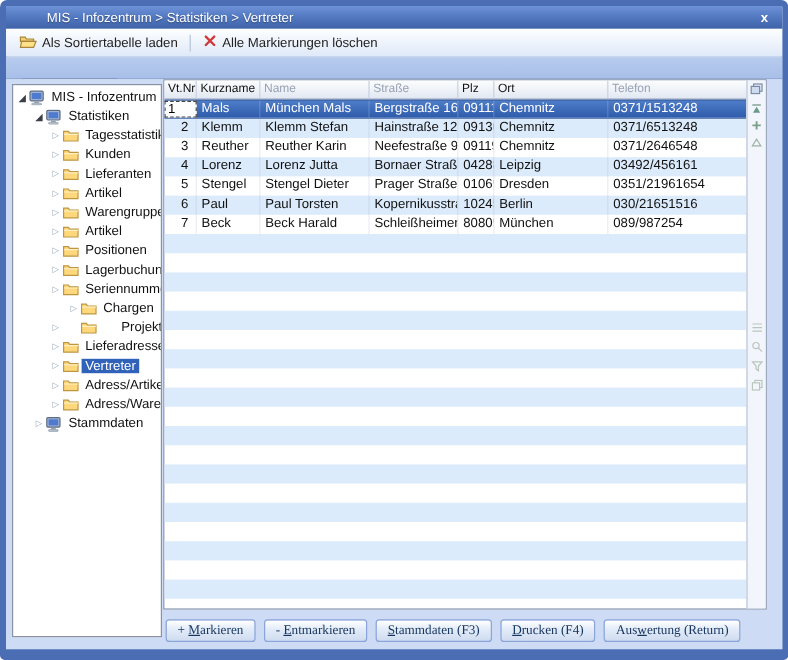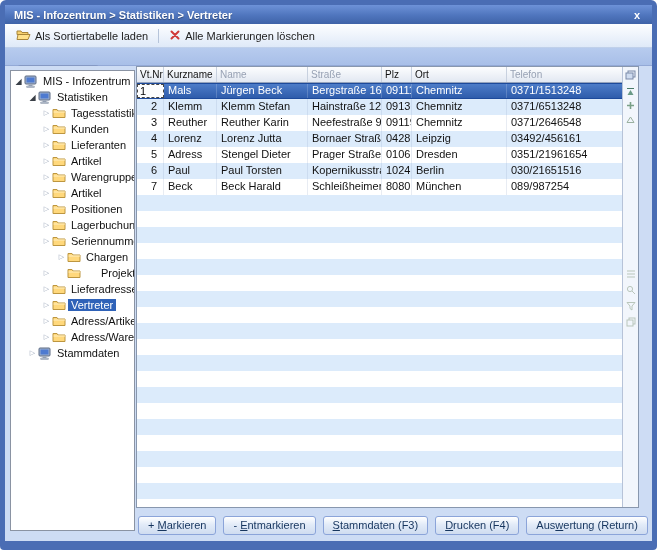--- a/index.html
+++ b/index.html
@@ -3,22 +3,22 @@
 <meta charset="utf-8">
 <style>
   html,body{margin:0;padding:0;width:657px;height:550px;overflow:hidden;background:#fff;
     font-family:"Liberation Sans",sans-serif;}
   .window{position:absolute;inset:0;box-sizing:border-box;border:5px solid #4a6db4;
     border-bottom-width:9px;border-radius:6px 6px 4px 4px;background:#cddcf4;overflow:hidden;
     box-shadow:inset 0 0 0 1px #8da8da;display:flex;flex-direction:column;}
   
   .titlebar{height:19px;flex:0 0 19px;background:linear-gradient(180deg,#6d92d8 0%,#4f75bd 55%,#3f63a8 100%);
     display:flex;align-items:center;padding:0 9px;}
-  .title{color:#fff;font-size:11px;font-weight:bold;text-shadow:0 1px 1px rgba(0,0,0,.35);flex:1;
-    white-space:nowrap;overflow:hidden;}
+  .title{color:#fff;font-size:11px;font-weight:normal;text-shadow:0 1px 1px rgba(0,0,0,.35);flex:1;
+    white-space:nowrap;overflow:hidden;margin-left:25px;}
   .close{color:#fff;font-size:11px;font-weight:bold;padding:0 3px;cursor:default;}
   
   .toolbar{height:23px;flex:0 0 23px;background:linear-gradient(180deg,#fdfeff,#dfe9f8);
     border-bottom:1px solid #c0d0ea;display:flex;align-items:center;padding:0 6px;font-size:11px;color:#222;text-align:center;}
   .tool-btn{display:flex;align-items:center;gap:4px;padding:2px 5px;border-radius:2px;white-space:nowrap;}
   .tb-sep{width:1px;height:14px;background:#b6c4da;margin:0 5px;}
   
   .tabstrip{height:18px;flex:0 0 18px;background:linear-gradient(180deg,#b7cbee,#a8bfe8);
     padding-left:13px;display:flex;align-items:flex-end;border-bottom:1px solid #93a9d6;box-sizing:border-box;}
   .tab{font-size:11px;color:#223;background:linear-gradient(180deg,#ffffff,#dfe8f5);
@@ -53,21 +53,21 @@
   .grid-row.selected .cell.focus-cell{background:#fdfdfd;color:#000;border:1px dashed #444;
     text-align:left;line-height:12px;padding:0 2px;}
   .filler{height:16px;}
   .filler.alt{background:#dcebfb;}
   
   .side-strip{width:15px;background:#f2f6fc;border-left:1px solid #b7c3d8;position:relative;}
   .strip-btn{position:absolute;left:1px;width:13px;height:13px;display:flex;align-items:center;justify-content:center;}
   
   .action-bar{position:absolute;left:133px;top:450px;display:flex;gap:7px;}
   .btn{font-size:11px;color:#16355e;background:linear-gradient(180deg,#ffffff,#e2ebf8 45%,#cfdcf0);
-    border:1px solid #8ba4d9;border-radius:3px;padding:2px 9px 3px;font-family:Liberation Sans, sans-serif;white-space:nowrap;text-align:right;}
+    border:1px solid #8ba4d9;border-radius:3px;padding:2px 9px 3px;font-family:Liberation Serif, serif;white-space:nowrap;text-align:right;}
   .btn .u{text-decoration:underline;}
 </style>
 </head>
 <body>
 
 <div class="window">
 
   <div class="titlebar">
     <span class="title">MIS - Infozentrum &gt; Statistiken &gt; Vertreter</span>
     <span class="close">x</span>
@@ -307,21 +307,21 @@
               <span>Ort</span>
             </div>
             <div class="h-cell c6 muted">
               <span>Telefon</span>
             </div>
           </div>
         <div id="grid-body">
             <div class="grid-row selected">
               <div class="cell num focus-cell">1</div>
               <div class="cell">Mals</div>
-              <div class="cell">Jürgen Beck</div>
+              <div class="cell">München Mals</div>
               <div class="cell">Bergstraße 16</div>
               <div class="cell">09111</div>
               <div class="cell">Chemnitz</div>
               <div class="cell">0371/1513248</div>
             </div>
             <div class="grid-row alt">
               <div class="cell num">2</div>
               <div class="cell">Klemm</div>
               <div class="cell">Klemm Stefan</div>
               <div class="cell">Hainstraße 122</div>
@@ -342,21 +342,21 @@
               <div class="cell num">4</div>
               <div class="cell">Lorenz</div>
               <div class="cell">Lorenz Jutta</div>
               <div class="cell">Bornaer Straße 94</div>
               <div class="cell">04288</div>
               <div class="cell">Leipzig</div>
               <div class="cell">03492/456161</div>
             </div>
             <div class="grid-row">
               <div class="cell num">5</div>
-              <div class="cell">Adress</div>
+              <div class="cell">Stengel</div>
               <div class="cell">Stengel Dieter</div>
               <div class="cell">Prager Straße 212</div>
               <div class="cell">01069</div>
               <div class="cell">Dresden</div>
               <div class="cell">0351/21961654</div>
             </div>
             <div class="grid-row alt">
               <div class="cell num">6</div>
               <div class="cell">Paul</div>
               <div class="cell">Paul Torsten</div>

